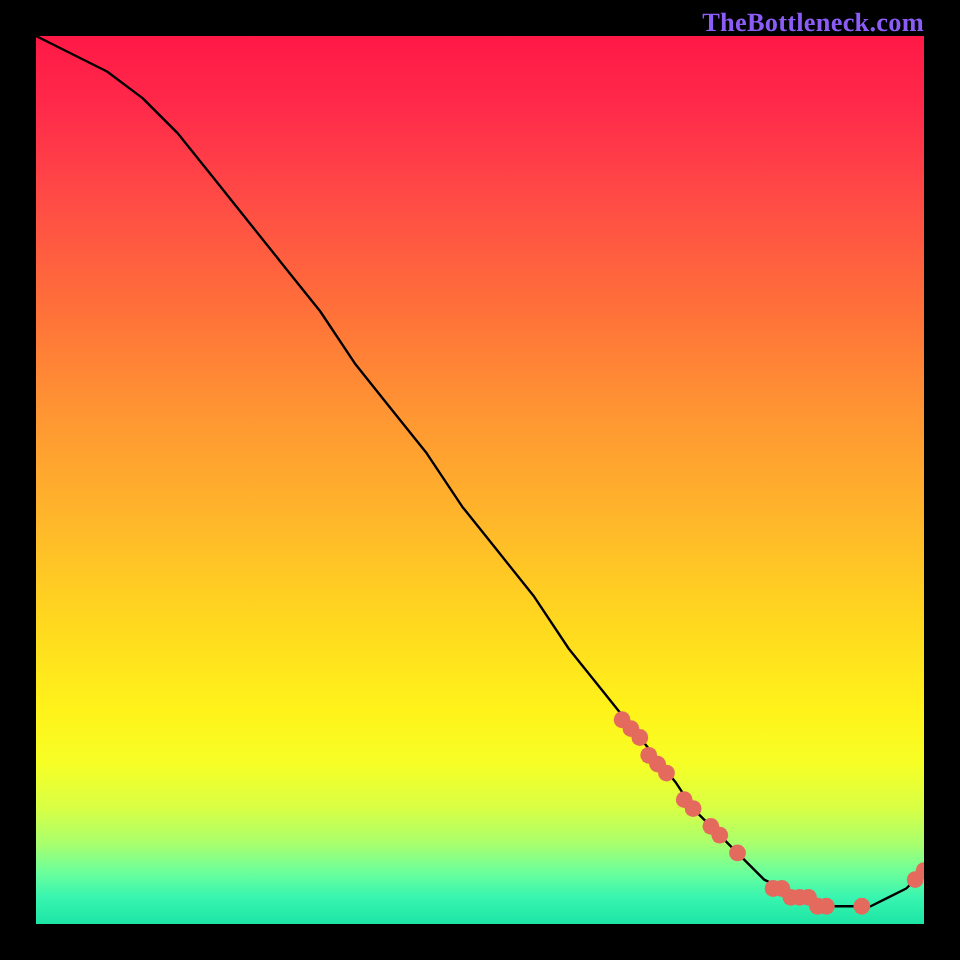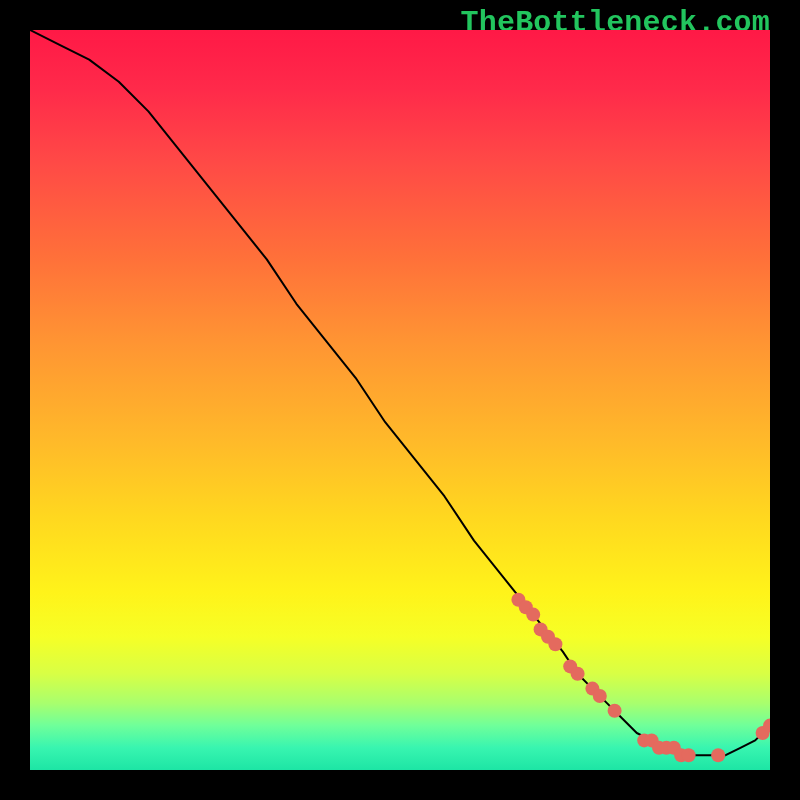--- a/index.html
+++ b/index.html
@@ -43,25 +43,25 @@
     );
   }
   svg.overlay {
     position: absolute;
     inset: 0;
   }
   .watermark {
     position: absolute;
     top: 6px;
     right: 30px;
-    font-family: Liberation Mono, monospace;
-    font-size: 30px;
+    font-family: Liberation Serif, serif;
+    font-size: 22px;
     font-weight: 600;
     letter-spacing: 0.2px;
-    color: #22c55e;
+    color: #8b5cf6;
     user-select: none;
   }
 </style>
 </head>
 <body>
 
 <div class="stage">
   <div class="watermark">TheBottleneck.com</div>
 
   <div class="plot">

